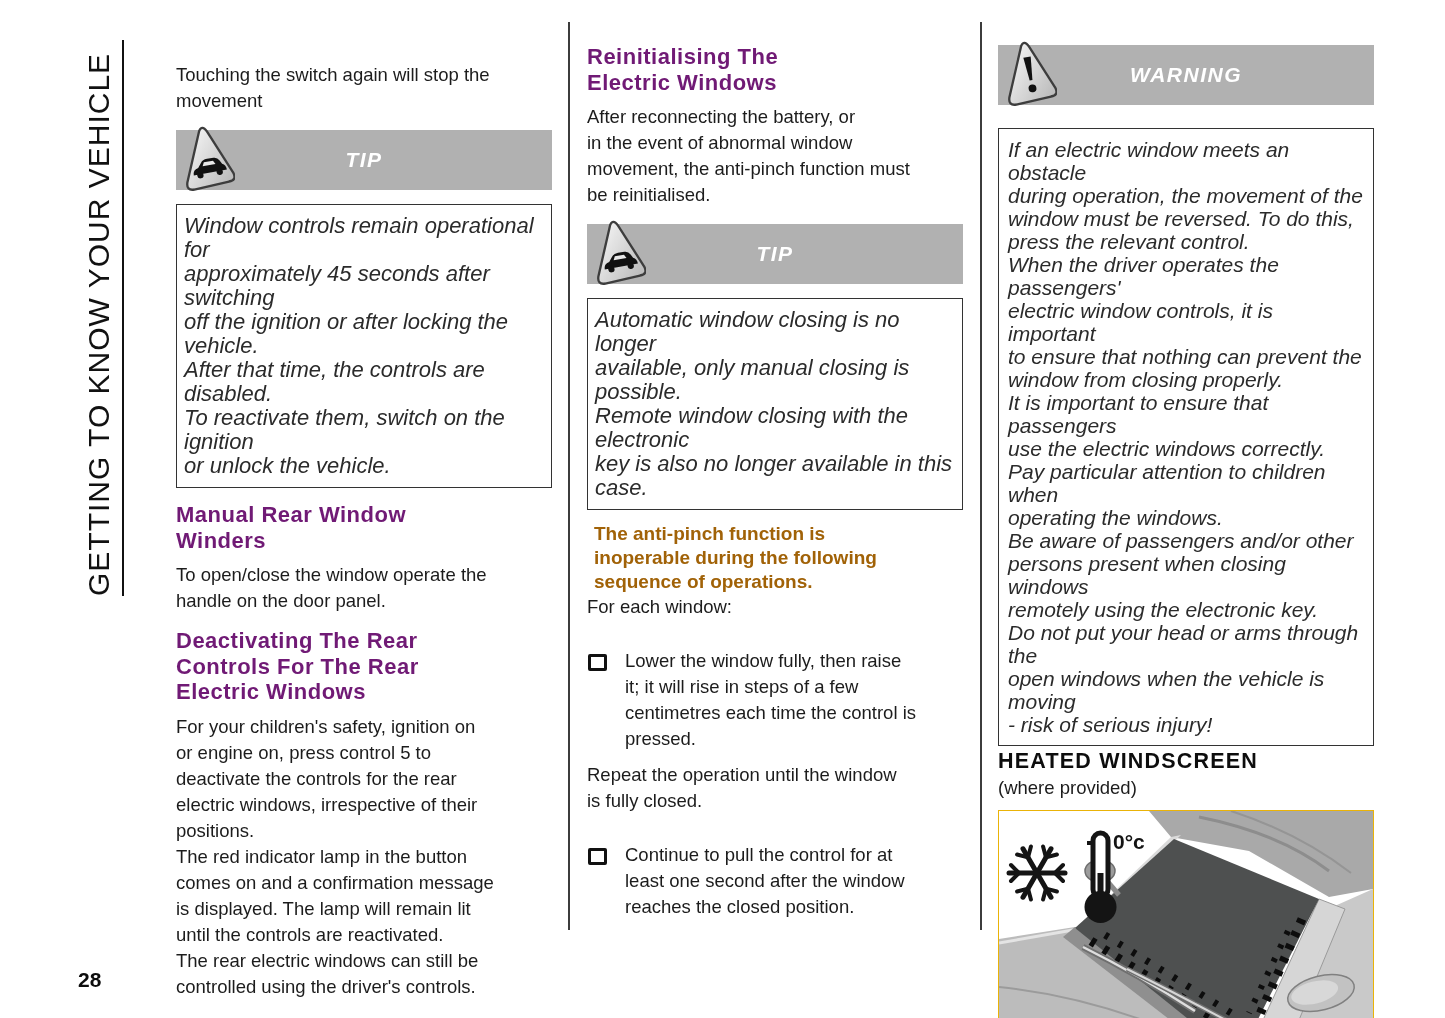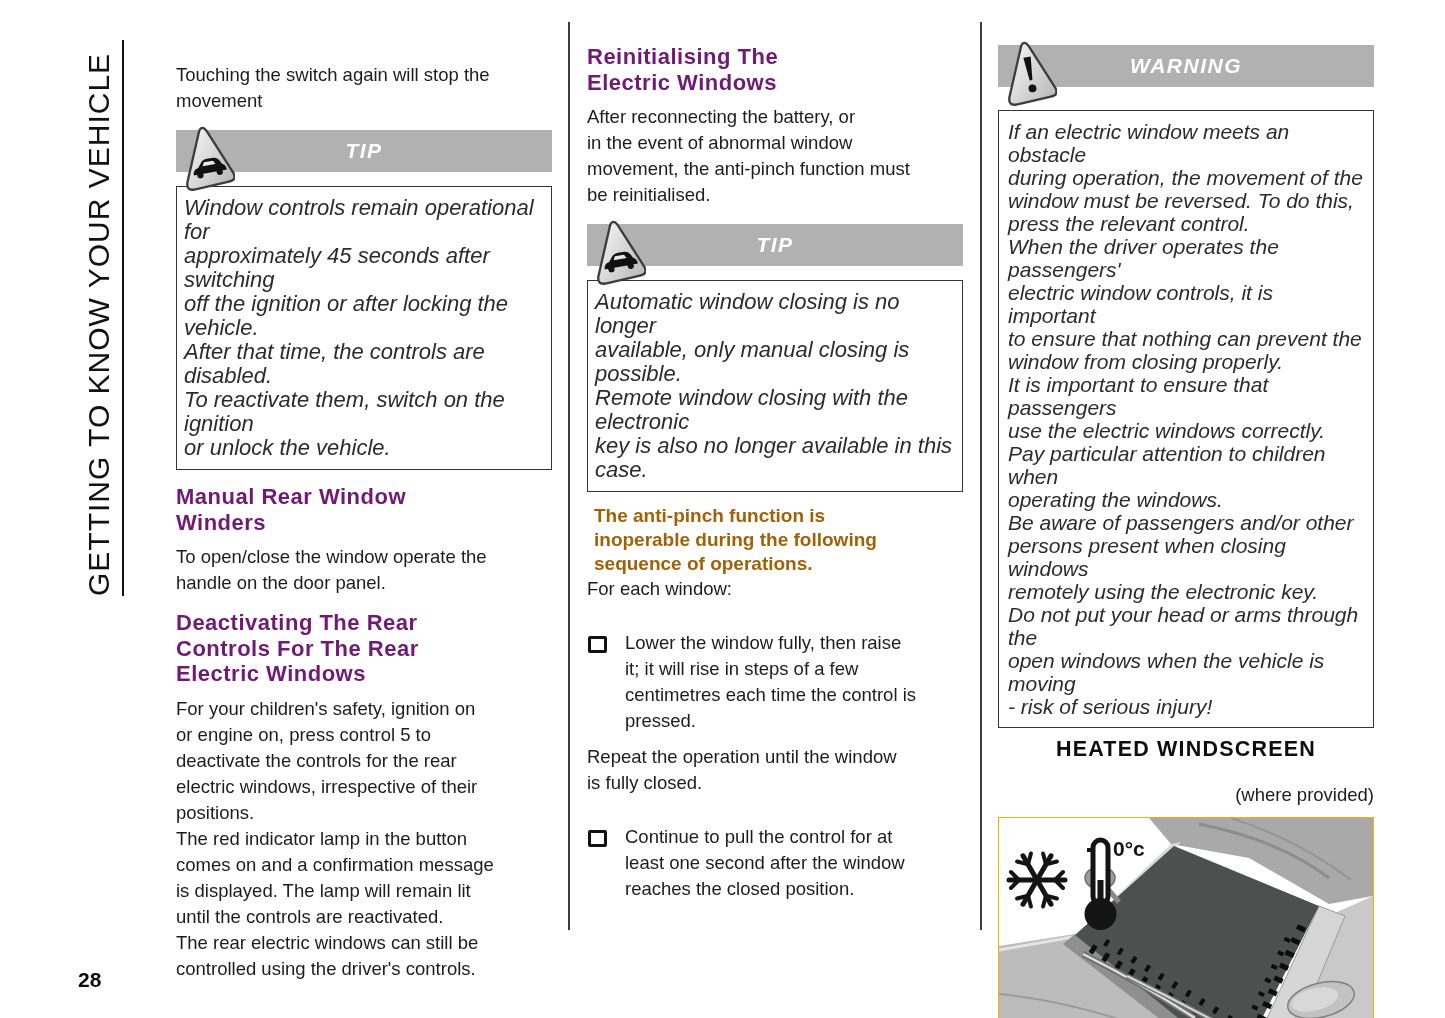--- a/index.html
+++ b/index.html
@@ -20,43 +20,43 @@
   .col{position:absolute;top:40px;width:376px;}
   .col-left{left:176px;} .col-mid{left:587px;} .col-right{left:998px;top:45px;}
 
   .body{font-size:18.5px;line-height:26px;white-space:pre-line;color:#1c1c1c;margin:0;}
   .mt6{margin-top:22px;} .mt10{margin-top:10px;}
 
   .h2{font-size:22px;line-height:25.5px;font-weight:bold;letter-spacing:.5px;color:#701a75;
       white-space:pre-line;margin:14px 0 9px;}
   .h2.first{margin-top:4px;}
 
-  .band{position:relative;height:42px;background:#b1b1b1;margin-top:16px;}
+  .band{position:relative;height:60px;background:#b1b1b1;margin-top:16px;}
   .band-label{position:absolute;left:0;right:0;top:50%;transform:translateY(-50%);
       text-align:center;color:#fff;font-weight:bold;font-style:italic;
       font-size:21px;letter-spacing:1.5px;}
   .band-sign{position:absolute;left:3px;top:-7px;width:56px;height:68px;}
   .band-sign svg{display:block;}
 
   .ibox{border:1.5px solid #333;margin-top:14px;padding:9px 7px;
       font-style:italic;font-size:22px;line-height:24px;white-space:pre-line;color:#2b2b2b;}
 
   .bold-para{font-weight:bold;font-size:19px;line-height:24px;white-space:pre-line;
       margin:12px 7px 0;color:#a16207;}
 
   .bullet{display:flex;margin-top:28px;gap:9px;}
   .cbx{flex:0 0 auto;width:13px;height:11px;border:3px solid #111;border-radius:2px;
       margin:6px 9px 0 1px;}
   .btext{font-size:18.5px;line-height:26px;white-space:pre-line;}
 
   .warn-box{border:1.5px solid #333;margin-top:23px;padding:9px 9px;
       font-style:italic;font-size:21px;line-height:23px;white-space:pre-line;color:#2b2b2b;}
 
-  .h1{font-size:21.5px;font-weight:bold;letter-spacing:1.2px;margin:9px 0 0;color:#0d0d0d;text-align:center;}
-  .sub{font-size:18.5px;margin:22px 0 0;text-align:right;}
+  .h1{font-size:21.5px;font-weight:bold;letter-spacing:1.2px;margin:3px 0 0;color:#0d0d0d;}
+  .sub{font-size:18.5px;margin:3px 0 0;}
 
   .figure{margin-top:11px;border:1px solid #eab308;width:374px;height:238px;}
   .figure svg{display:block;}
   .fig-num{font-size:17px;letter-spacing:2.5px;margin-top:4px;color:#222;}
 
   .pagenum{position:absolute;left:78px;top:968px;font-size:21px;font-weight:bold;color:#0d0d0d;}
 </style>
 </head>
 <body>
 

